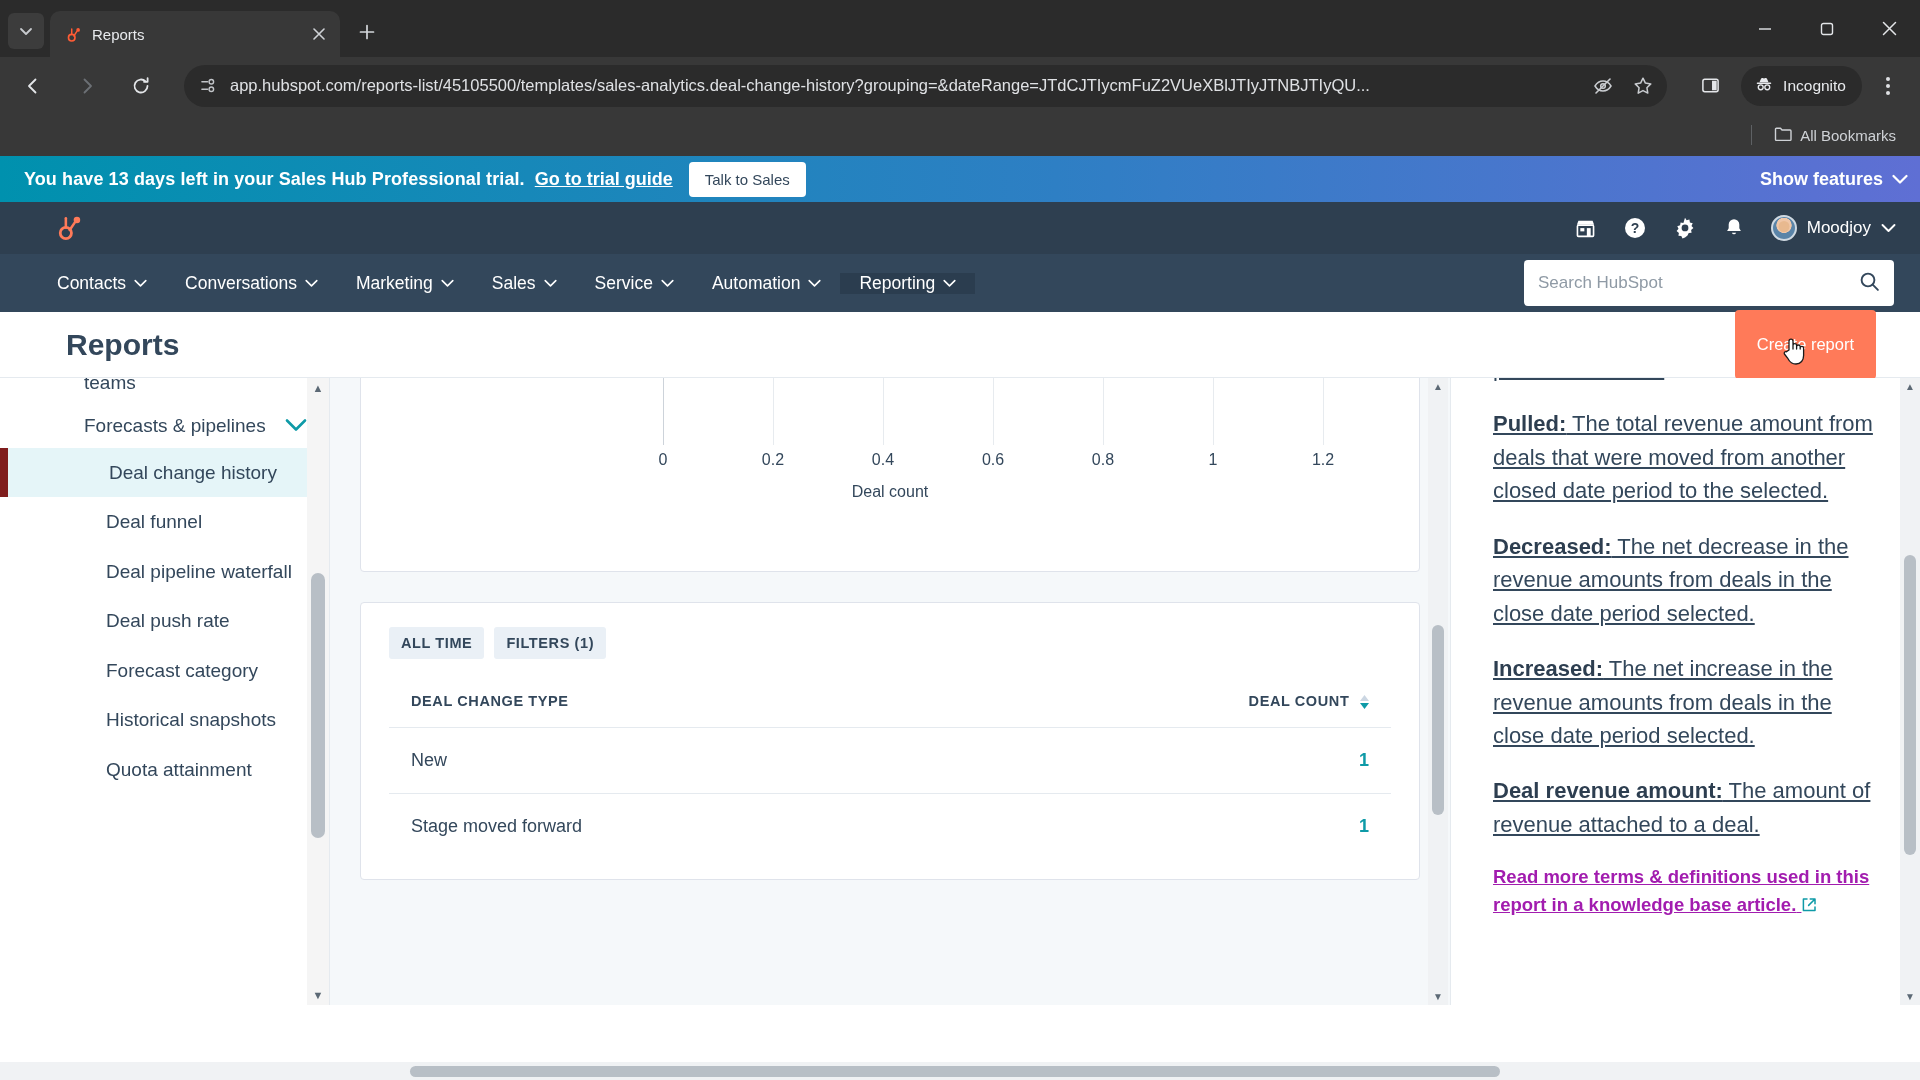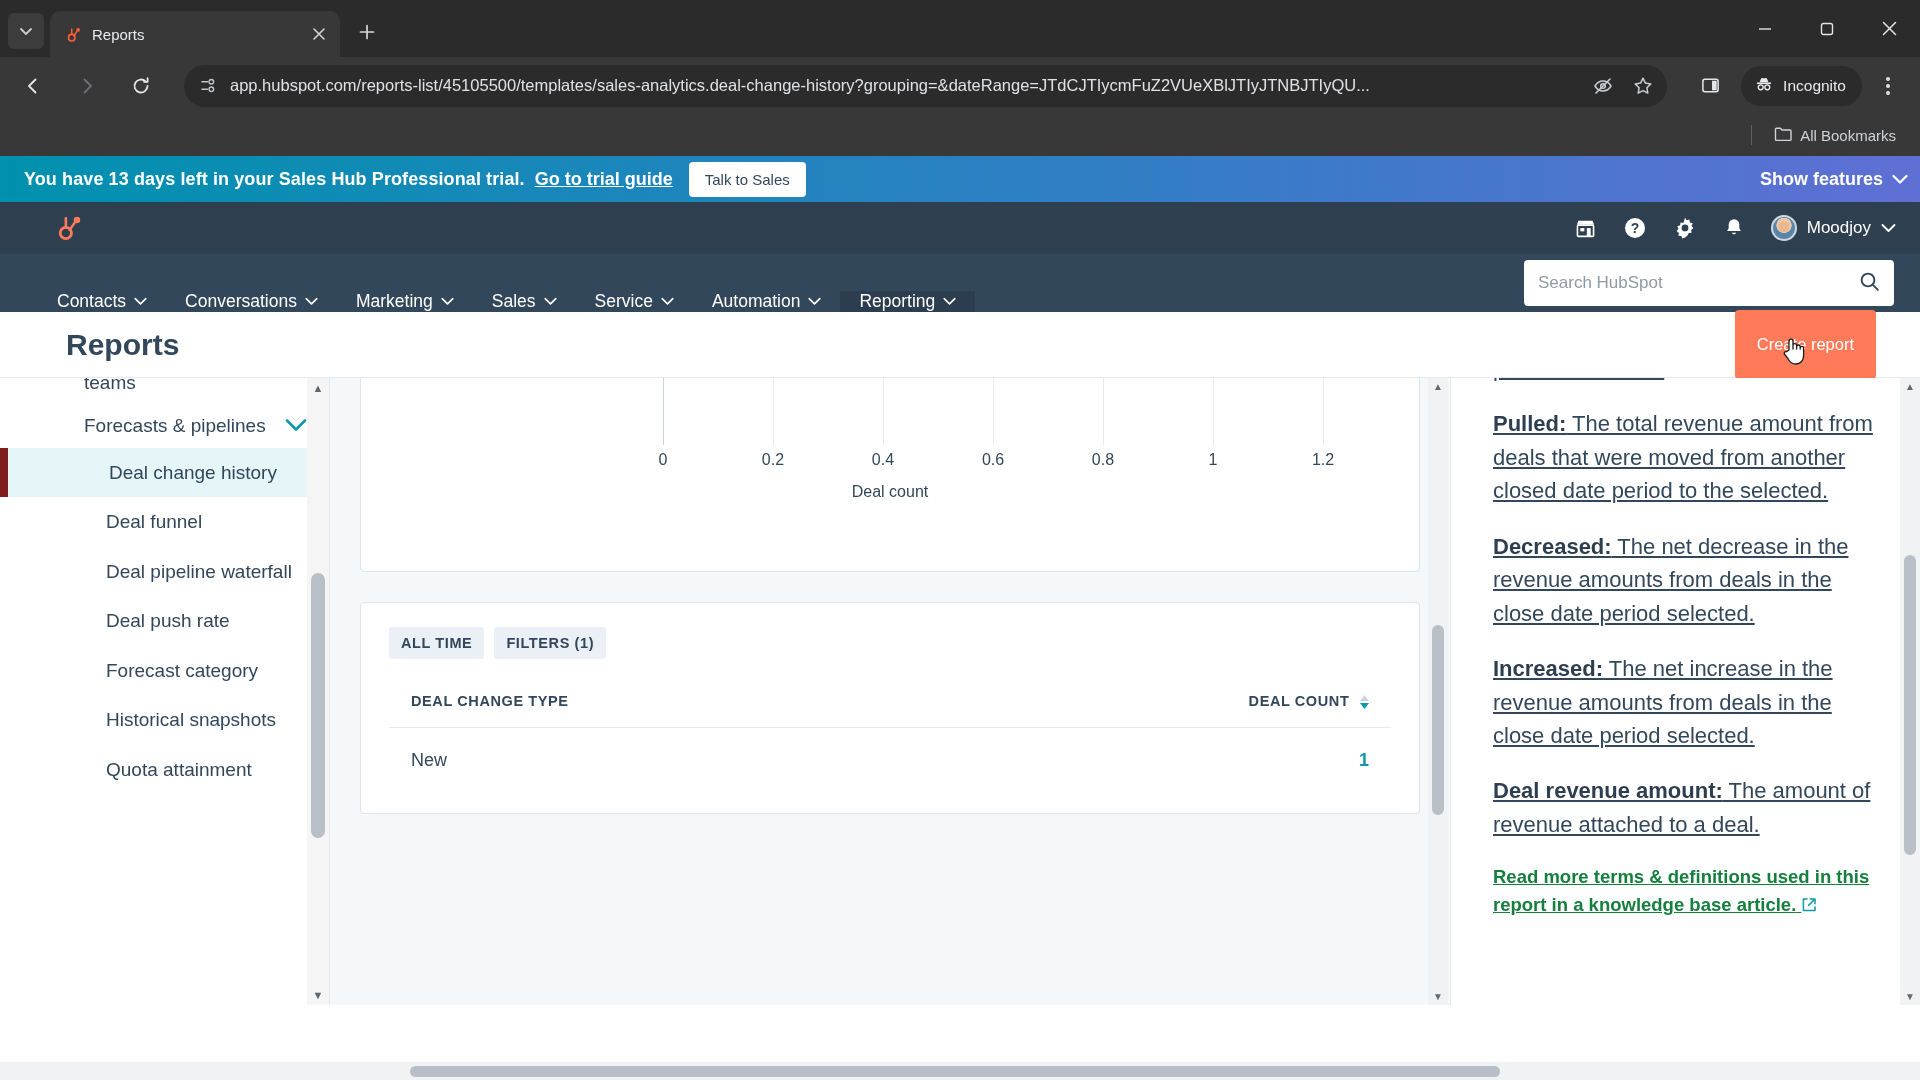--- a/index.html
+++ b/index.html
@@ -138,21 +138,21 @@
     background: radial-gradient(circle at 50% 38%, #f0c7a8 0 42%, #5a84a8 45% 100%);
     border: 2px solid #cfd9e2; position: relative; overflow: hidden;
   }
   .avatar::after {
     content:''; position:absolute; left:50%; top:18%; transform:translateX(-50%);
     width:11px; height:11px; border-radius:50%; background:#e8b98f;
   }
 
   .hs-nav {
     height: 58px; background: #33475b;
-    display: flex; align-items: flex-end; padding-left: 38px;
+    display: flex; align-items: center; padding-left: 38px;
   }
   .hs-nav-item {
     display: flex; align-items: center; gap: 8px;
     padding: 0 19px; color: #ffffff; font-size: 17.5px;
   }
   .hs-nav-item.active { background: #2b3d4f; }
   .hs-search {
     margin-left: auto; align-self: center; margin-right: 26px;
     width: 370px; height: 46px; background: #fff; border-radius: 4px;
     display: flex; align-items: center; padding: 0 14px;
@@ -286,21 +286,21 @@
     width: 470px; flex: 0 0 470px; background: #ffffff;
     border-left: 1px solid #e5eaef; padding: 0 42px 0 42px;
     position: relative; overflow: hidden;
   }
   .rp-inner { margin-top: -26px; }
   .rp-p {
     font-size: 22px; line-height: 1.52; color: #33475b; margin-bottom: 22px; text-decoration: underline;
   }
   .rp-p b { font-weight: bold; color: #2d3e50; }
   .rp-link {
-    font-size: 18.5px; line-height: 1.52; color: #15803d; font-weight: bold;
+    font-size: 18.5px; line-height: 1.52; color: #a21caf; font-weight: bold;
     display: block; margin-top: 4px;
   }
 
   
   .page-scroll {
     position: absolute; right: 0; top: 0; width: 20px; height: 100%;
     background: #f0f2f4; display: flex; flex-direction: column; align-items: center;
   }
   .page-scroll .arrow { color: #5c6975; font-size: 10px; padding: 3px 0; }
   .page-scroll .track { flex: 1; width: 100%; position: relative; }
@@ -664,20 +664,24 @@
                     </svg>
                 </span>
               </th>
             </tr>
           </thead>
           <tbody>
             <tr>
               <td>New</td>
               <td class="num">1</td>
             </tr>
+            <tr>
+              <td>Stage moved forward</td>
+              <td class="num">1</td>
+            </tr>
           </tbody>
         </table>
       </div>
 
       <div class="center-scroll">
         <span class="arrow">▲</span>
         <div class="track">
           <div class="thumb"></div>
         </div>
         <span class="arrow">▼</span>

